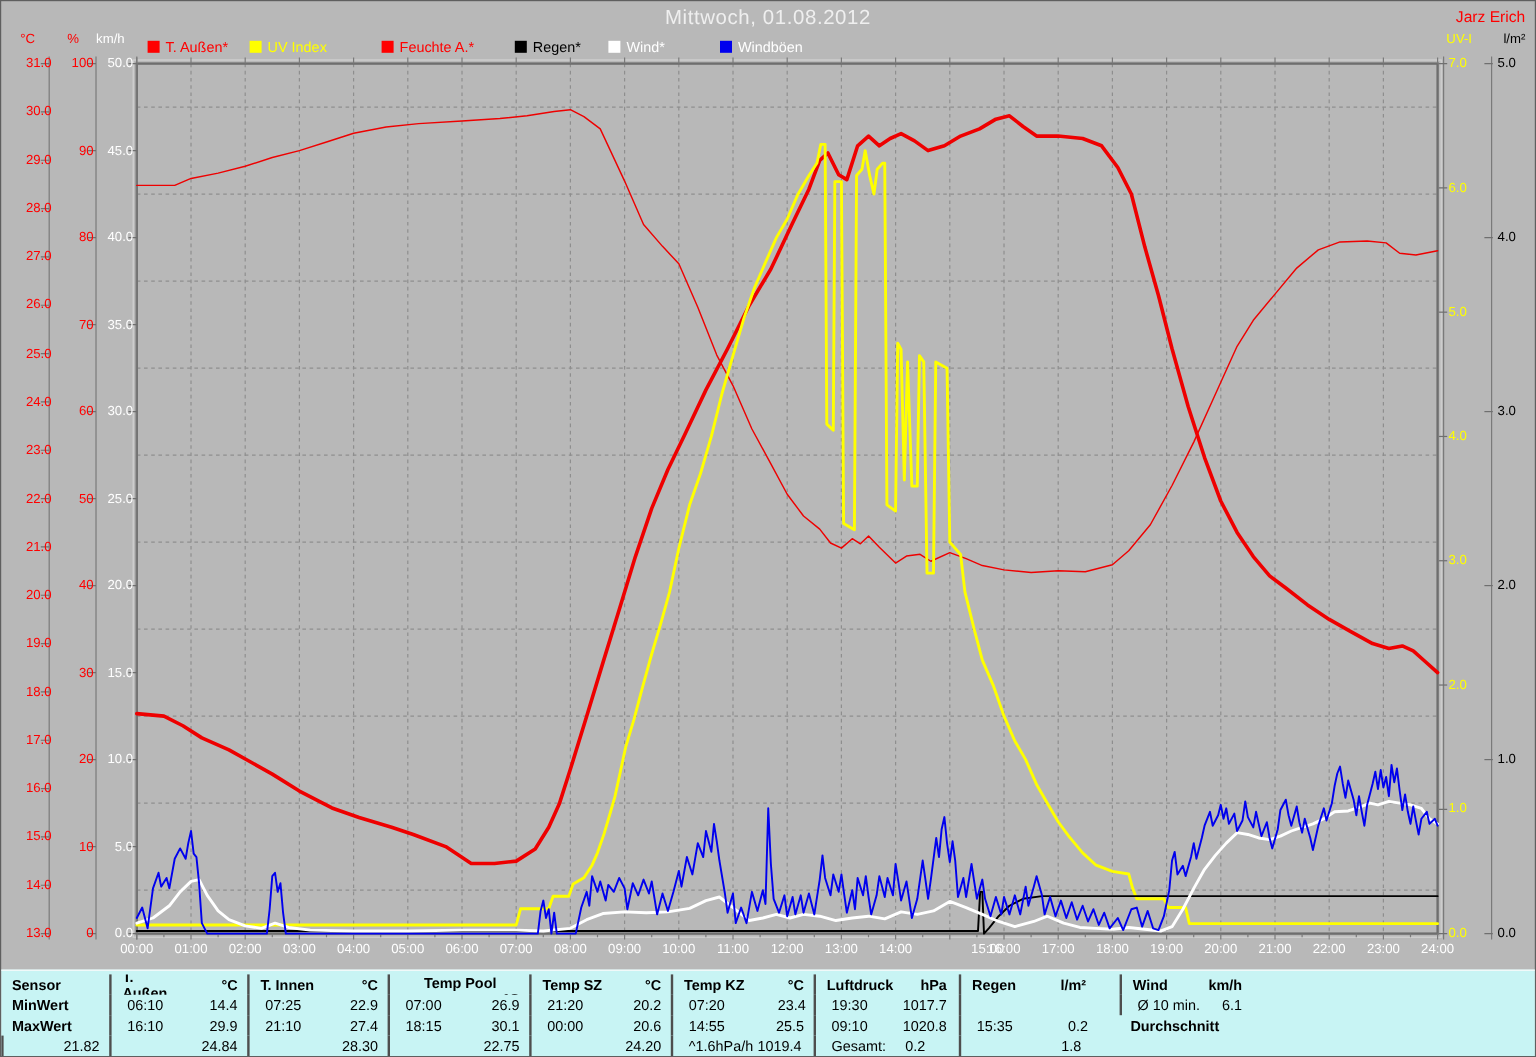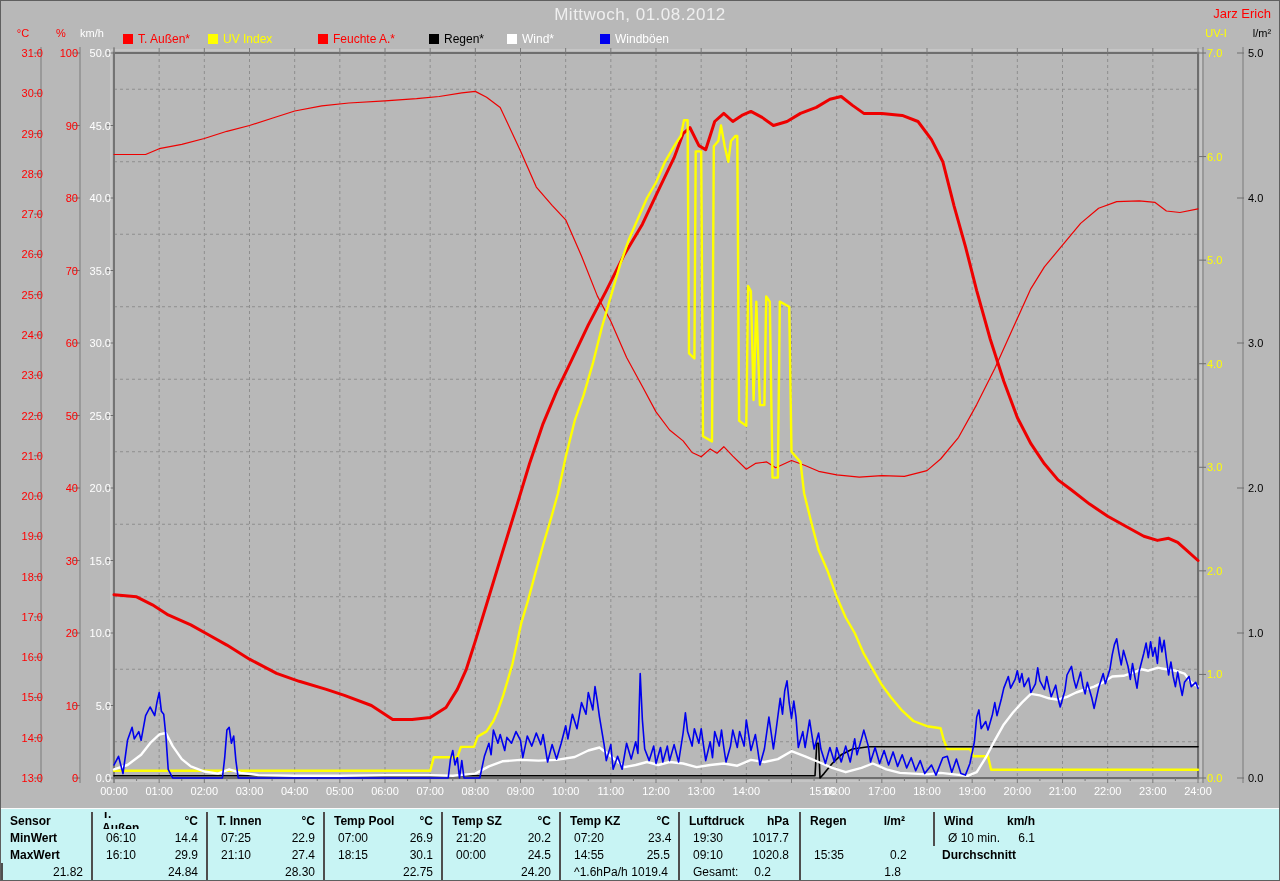--- a/index.html
+++ b/index.html
@@ -344,21 +344,21 @@
       <span class="rowlab">Sensor</span>
     </div>
     <div class="tcell sep" style="padding-right: 8px; gap: 45px;">
       <span class="tname">T. Außen</span>
       <span class="tunit">°C</span>
     </div>
     <div class="tcell sep" style="padding-right: 8px;">
       <span class="tname">T. Innen</span>
       <span class="tunit">°C</span>
     </div>
-    <div class="tcell sep" style="padding-right: 8px;">
+    <div class="tcell sep" style="padding-right: 8px; flex-direction: column;">
       <span class="tname">Temp Pool</span>
       <span class="tunit">°C</span>
     </div>
     <div class="tcell sep" style="padding-right: 8px;">
       <span class="tname">Temp SZ</span>
       <span class="tunit">°C</span>
     </div>
     <div class="tcell sep" style="padding-right: 8px;">
       <span class="tname">Temp KZ</span>
       <span class="tunit">°C</span>
@@ -424,21 +424,21 @@
     <div class="tcell sep" style="padding-right: 8px;">
       <span class="ttime">21:10</span>
       <span class="tval">27.4</span>
     </div>
     <div class="tcell sep" style="padding-right: 8px;">
       <span class="ttime">18:15</span>
       <span class="tval">30.1</span>
     </div>
     <div class="tcell sep" style="padding-right: 8px;">
       <span class="ttime">00:00</span>
-      <span class="tval">24.5</span>
+      <span class="tval">20.6</span>
     </div>
     <div class="tcell sep" style="padding-right: 8px; align-items: center;">
       <span class="ttime">14:55</span>
       <span class="tval">25.5</span>
     </div>
     <div class="tcell sep" style="padding-right: 10px;">
       <span class="ttime">09:10</span>
       <span class="tval">1020.8</span>
     </div>
     <div class="tcell sep" style="padding-right: 28px; gap: 46px;">

